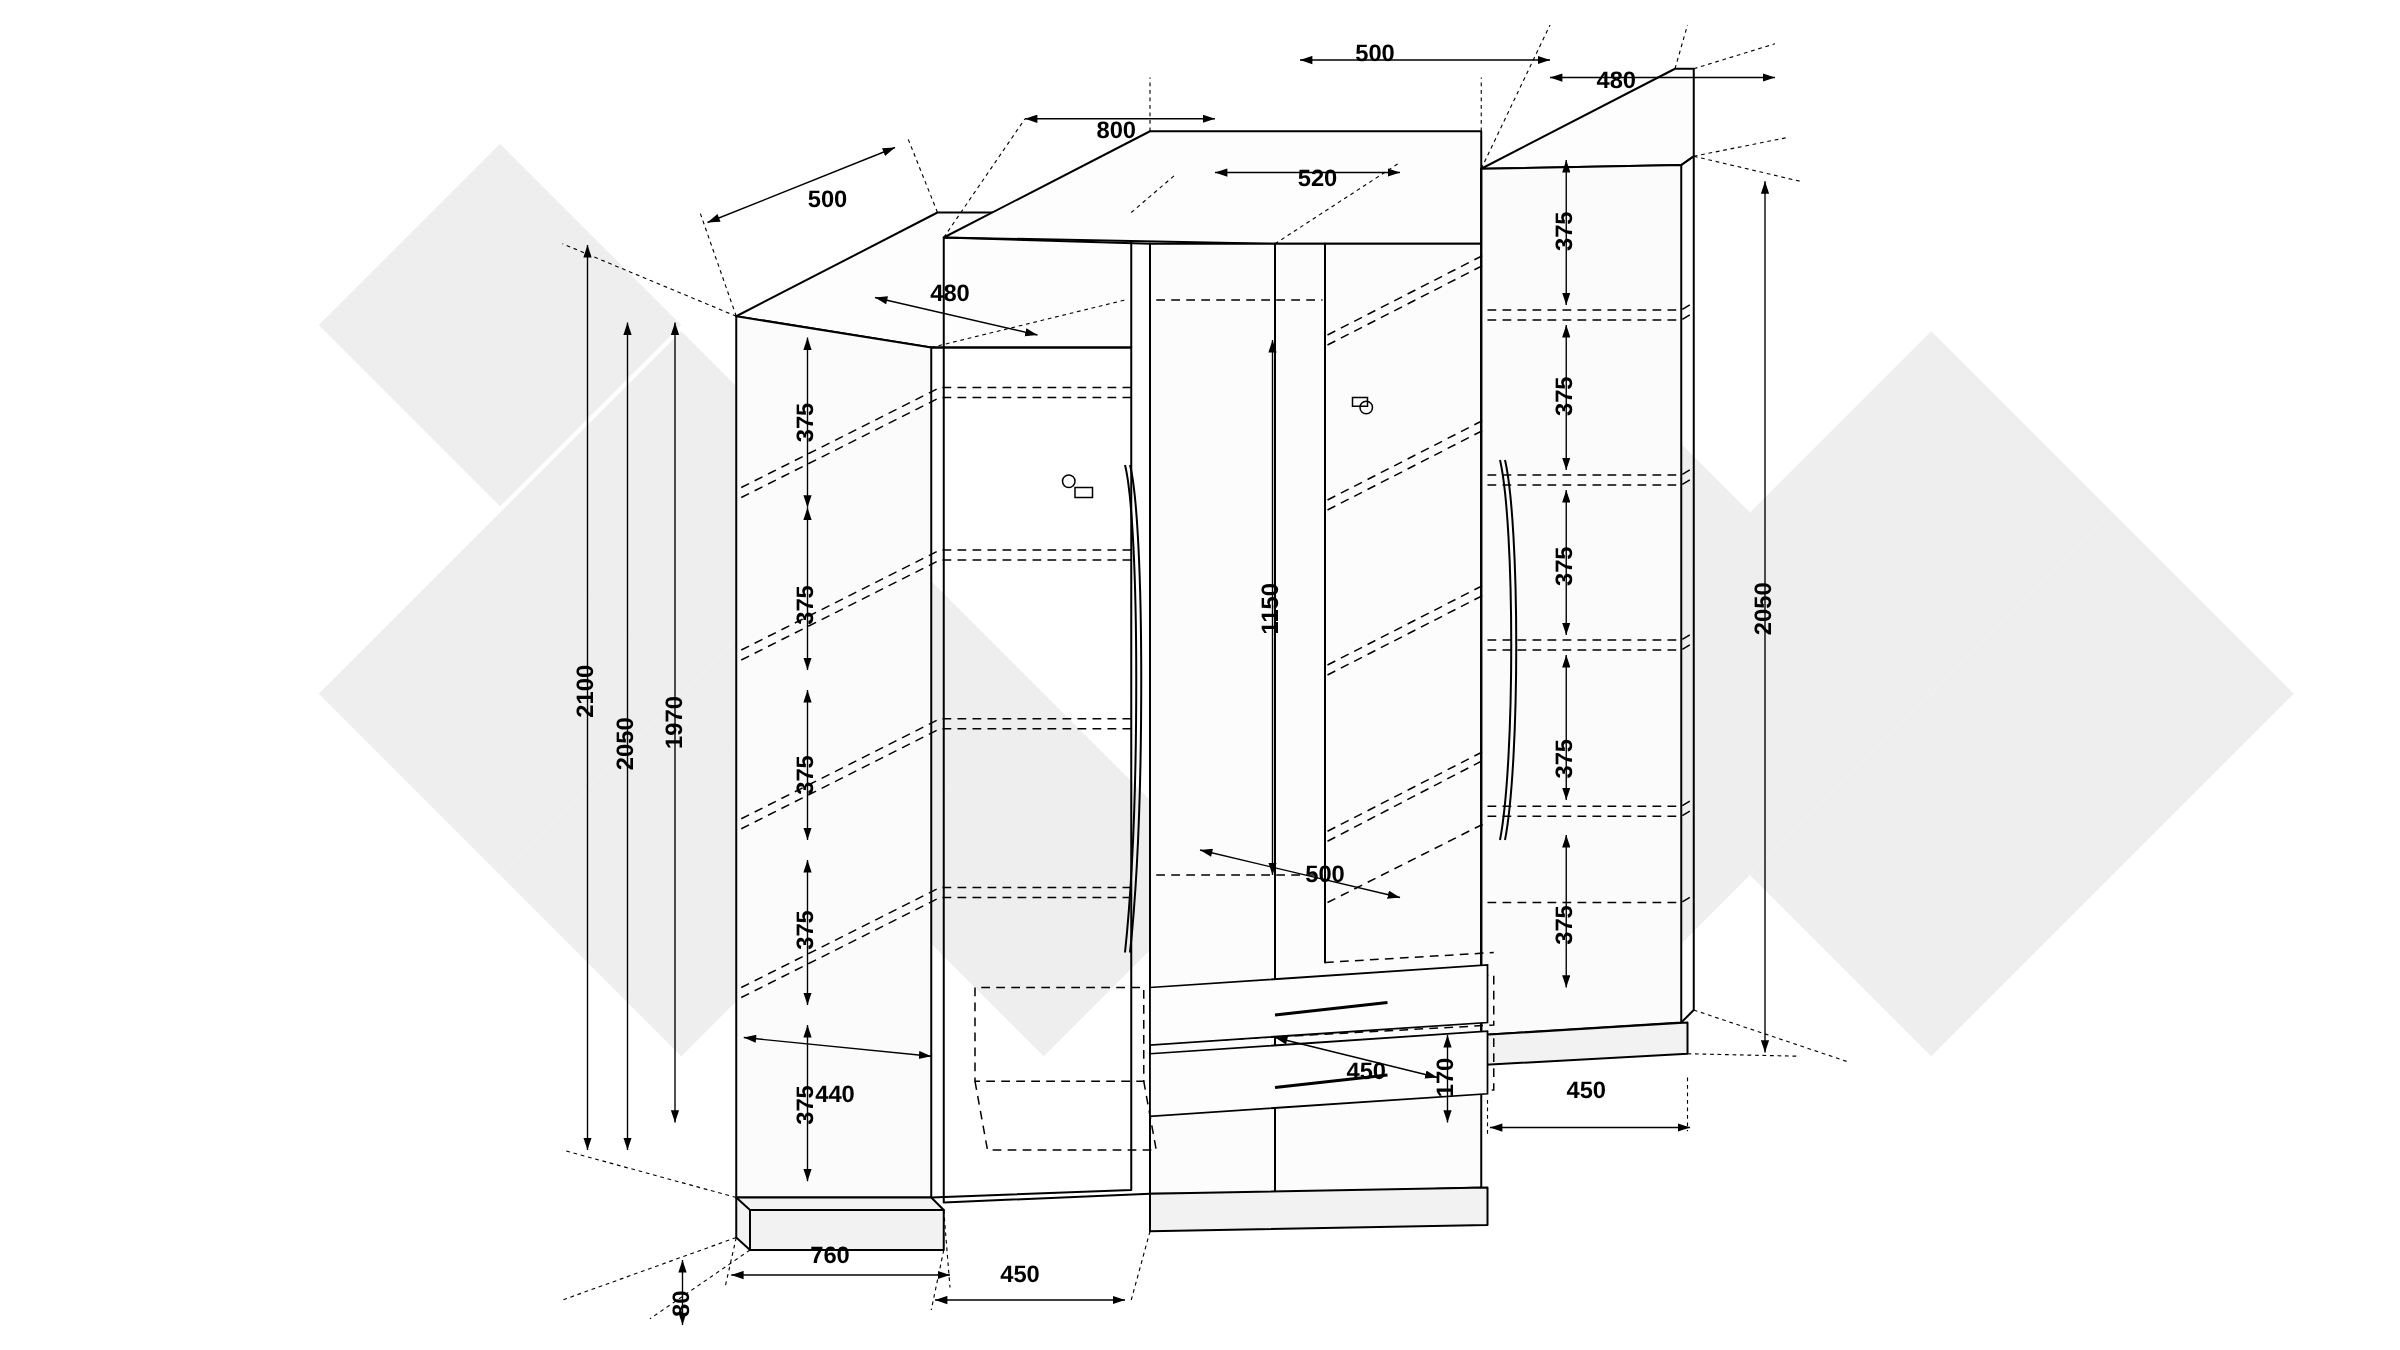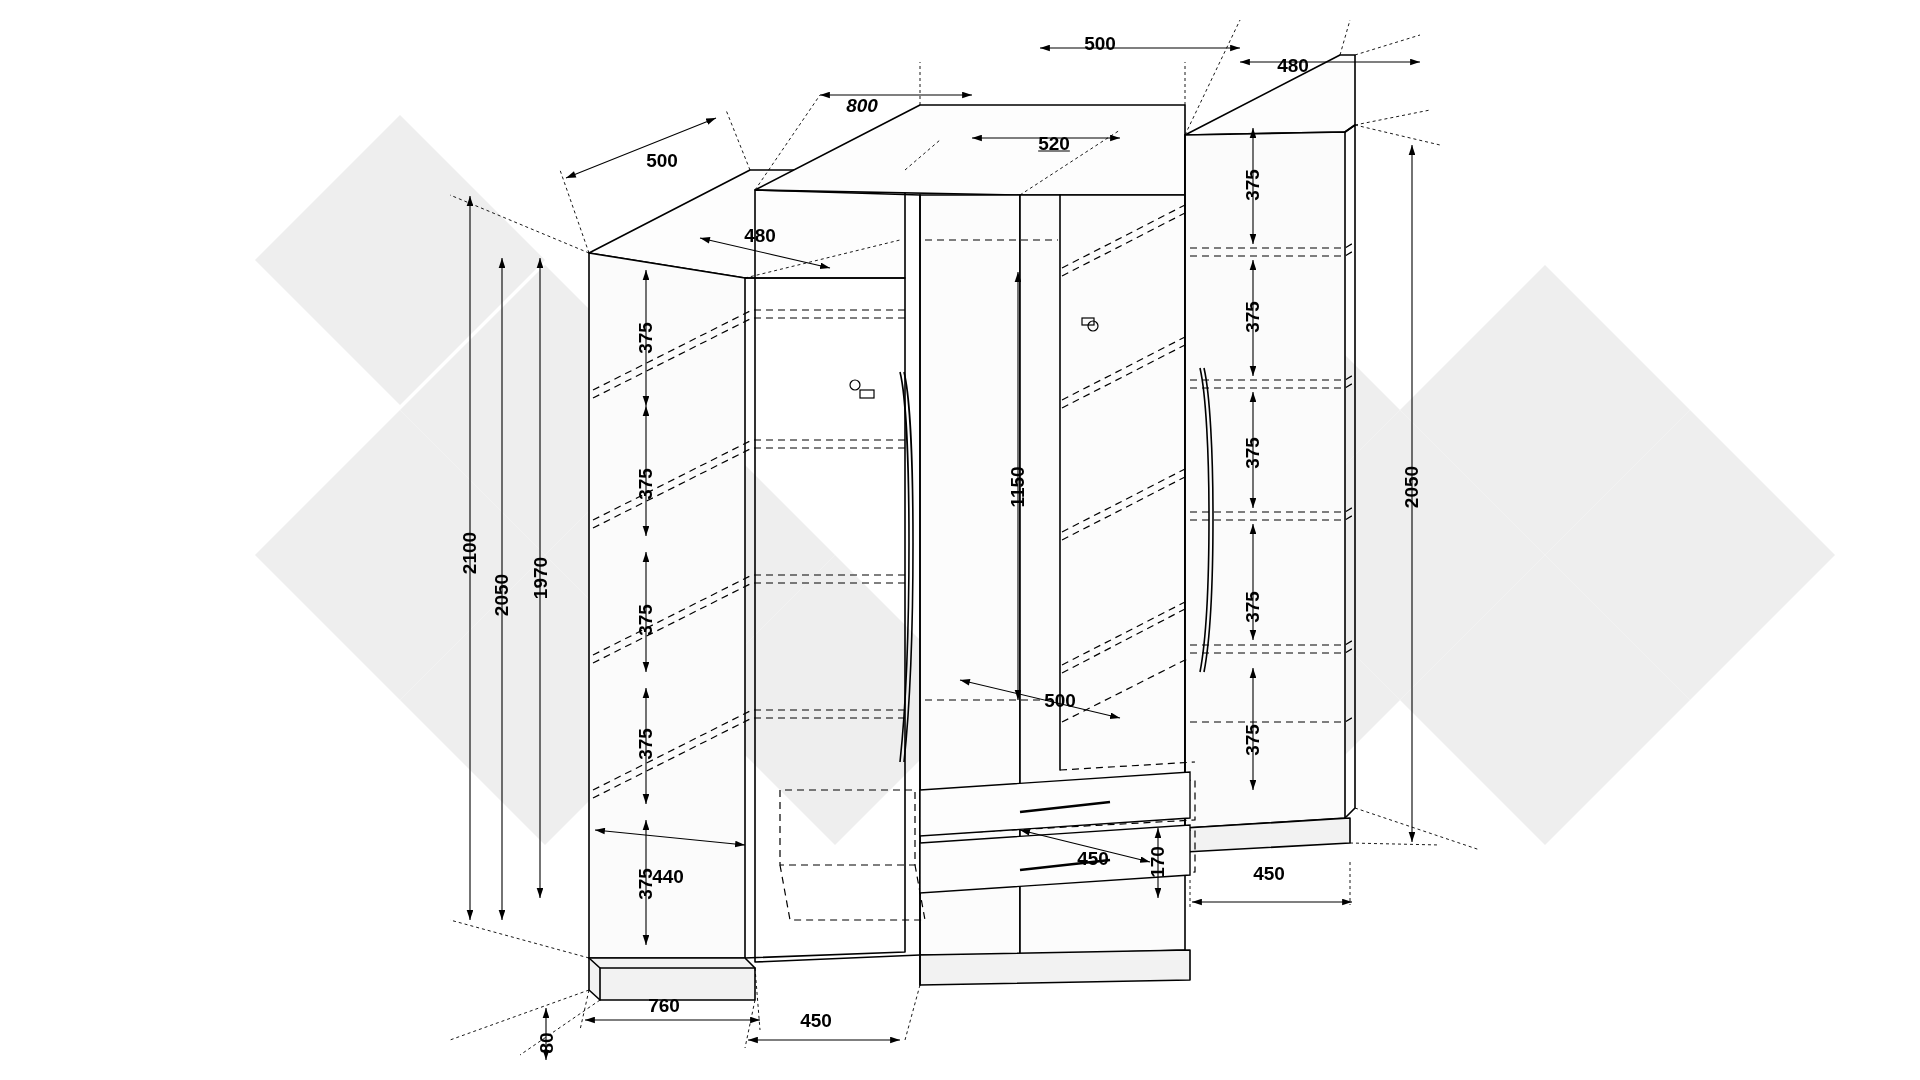--- a/index.html
+++ b/index.html
@@ -248,22 +248,22 @@
 
       <line x1="585" y1="1020" x2="760" y2="1020" marker-start="url(#arr)" marker-end="url(#ar)"></line>
 
       <line x1="748" y1="1040" x2="900" y2="1040" marker-start="url(#arr)" marker-end="url(#ar)"></line>
     </g>
   </svg>
 
   <div id="labels">
       <div class="dim-label norot" style="left: 662px; top: 160px;">500</div>
       <div class="dim-label norot" style="left: 760px; top: 235px;">480</div>
-      <div class="dim-label norot" style="left: 862px; top: 105px; font-style: italic;">800</div>
-      <div class="dim-label norot" style="left: 1054px; top: 143px; text-decoration: underline;">520</div>
+      <div class="dim-label norot" style="left: 893px; top: 105px;">800</div>
+      <div class="dim-label norot" style="left: 1054px; top: 143px;">520</div>
       <div class="dim-label norot" style="left: 1100px; top: 43px;">500</div>
       <div class="dim-label norot" style="left: 1293px; top: 65px;">480</div>
       <div class="dim-label rot90" style="left: 469px; top: 553px;">2100</div>
       <div class="dim-label rot90" style="left: 501px; top: 595px;">2050</div>
       <div class="dim-label rot90" style="left: 540px; top: 578px;">1970</div>
       <div class="dim-label rot90" style="left: 1411px; top: 487px;">2050</div>
       <div class="dim-label rot90" style="left: 645px; top: 338px;">375</div>
       <div class="dim-label rot90" style="left: 645px; top: 484px;">375</div>
       <div class="dim-label rot90" style="left: 645px; top: 620px;">375</div>
       <div class="dim-label rot90" style="left: 645px; top: 744px;">375</div>

